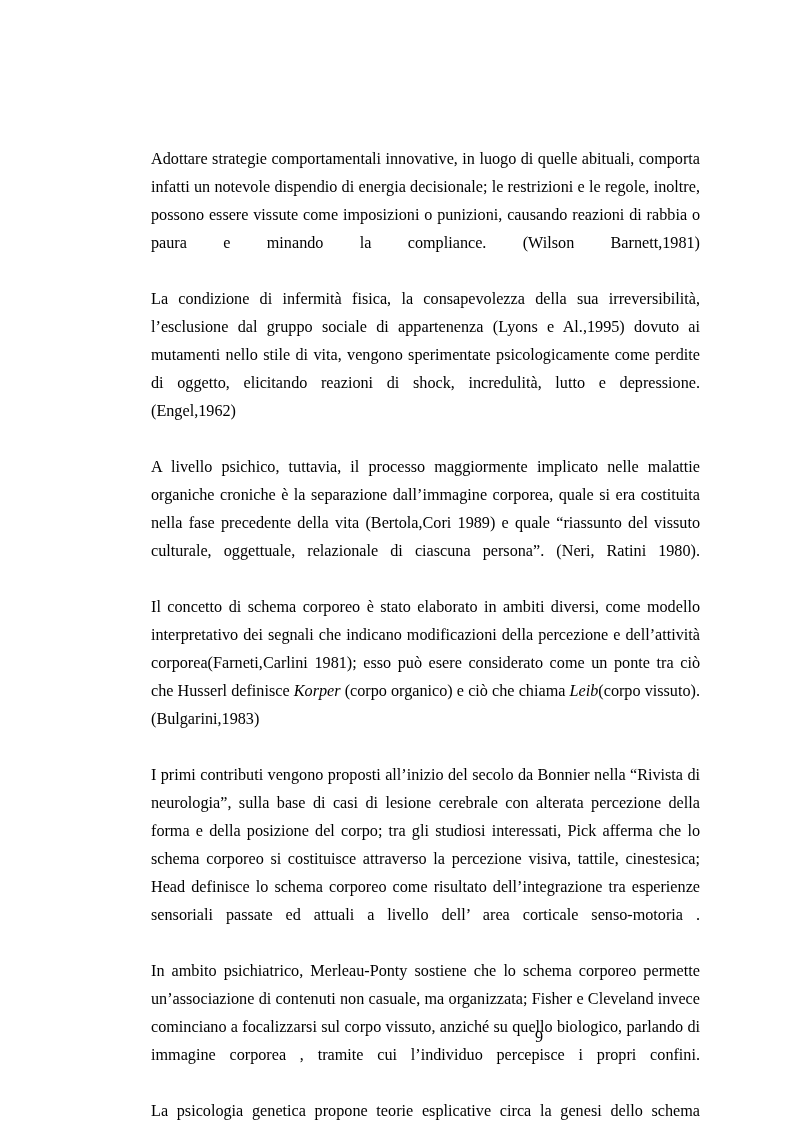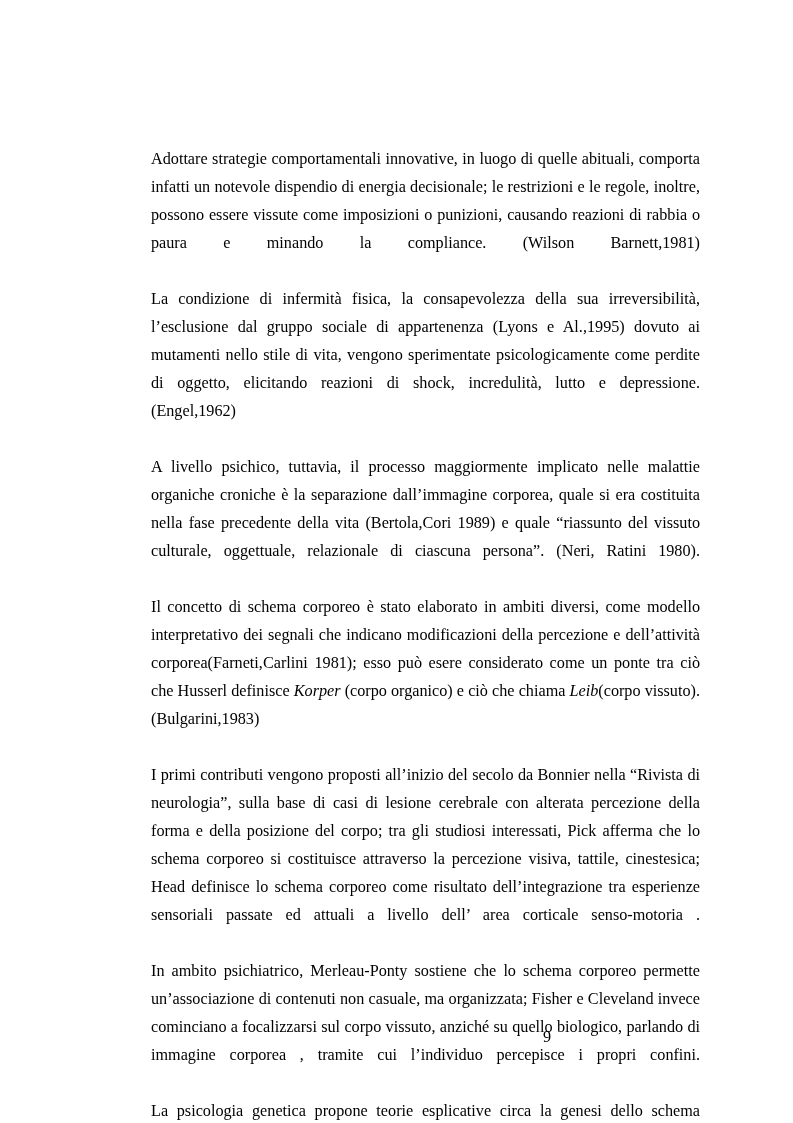--- a/index.html
+++ b/index.html
@@ -17,21 +17,20 @@
     color: #000000;
     -webkit-font-smoothing: antialiased;
   }
   .page {
     position: absolute;
     top: 0;
     left: 0;
     width: 636px;
     height: 1123px;
     background: #ffffff;
-    padding-left: 8px;
   }
   .text-column {
     position: absolute;
     left: 151px;
     top: 145px;
     width: 549px;
   }
   .para {
     margin: 0;
     padding: 0;

